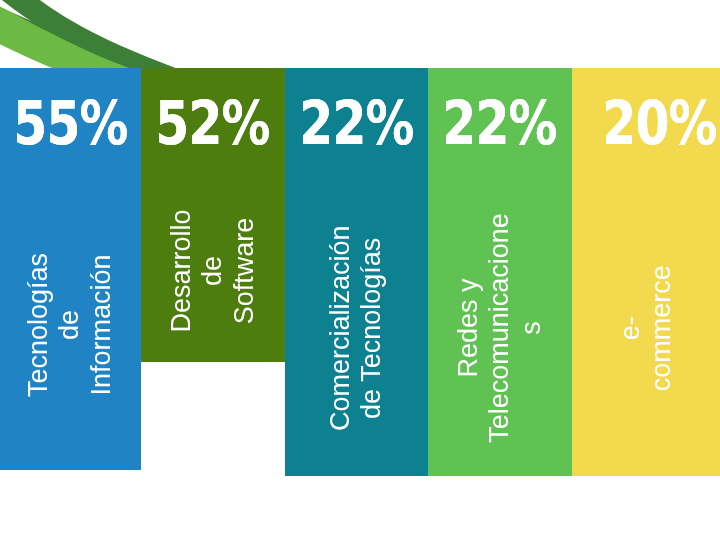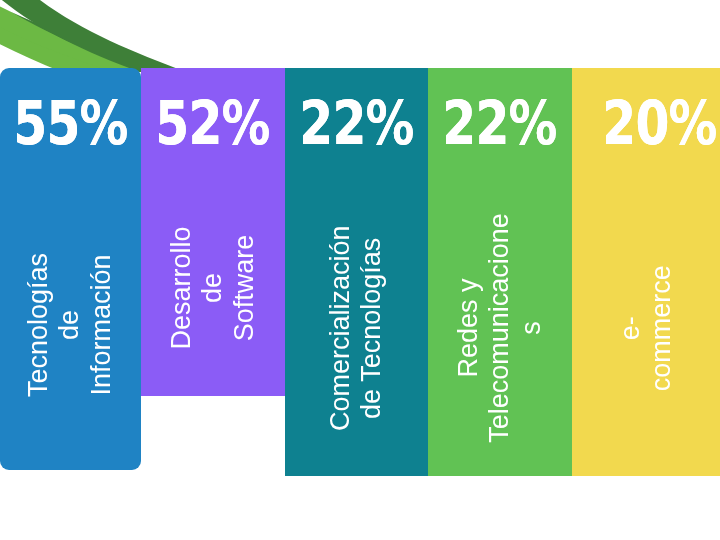--- a/index.html
+++ b/index.html
@@ -73,22 +73,22 @@
     font-family: "Liberation Sans", sans-serif;
     font-size: 27px;
     line-height: 1.16;
     text-align: center;
     white-space: pre-line;
     transform: rotate(-90deg);
     transform-origin: center center;
   }
 
   
-  #col-0 { left: 0px;   width: 141px; height: 402px; background: #1f83c4; border-radius: 9px; }
-  #col-1 { left: 141px; width: 144px; height: 328px; background: #8b5cf6; }
+  #col-0 { left: 0px;   width: 141px; height: 402px; background: #1f83c4; }
+  #col-1 { left: 141px; width: 144px; height: 294px; background: #4d7c0f; }
   #col-2 { left: 285px; width: 143px; height: 408px; background: #0e8190; }
   #col-3 { left: 428px; width: 144px; height: 408px; background: #61c254; }
   #col-4 { left: 572px; width: 176px; height: 408px; background: #f2d94e; }
 
   #col-0 .label-wrap { width: 141px; }
   #col-1 .label-wrap { width: 144px; }
   #col-2 .label-wrap { width: 143px; }
   #col-3 .label-wrap { width: 144px; }
   #col-4 .label-wrap { width: 148px; }
 

